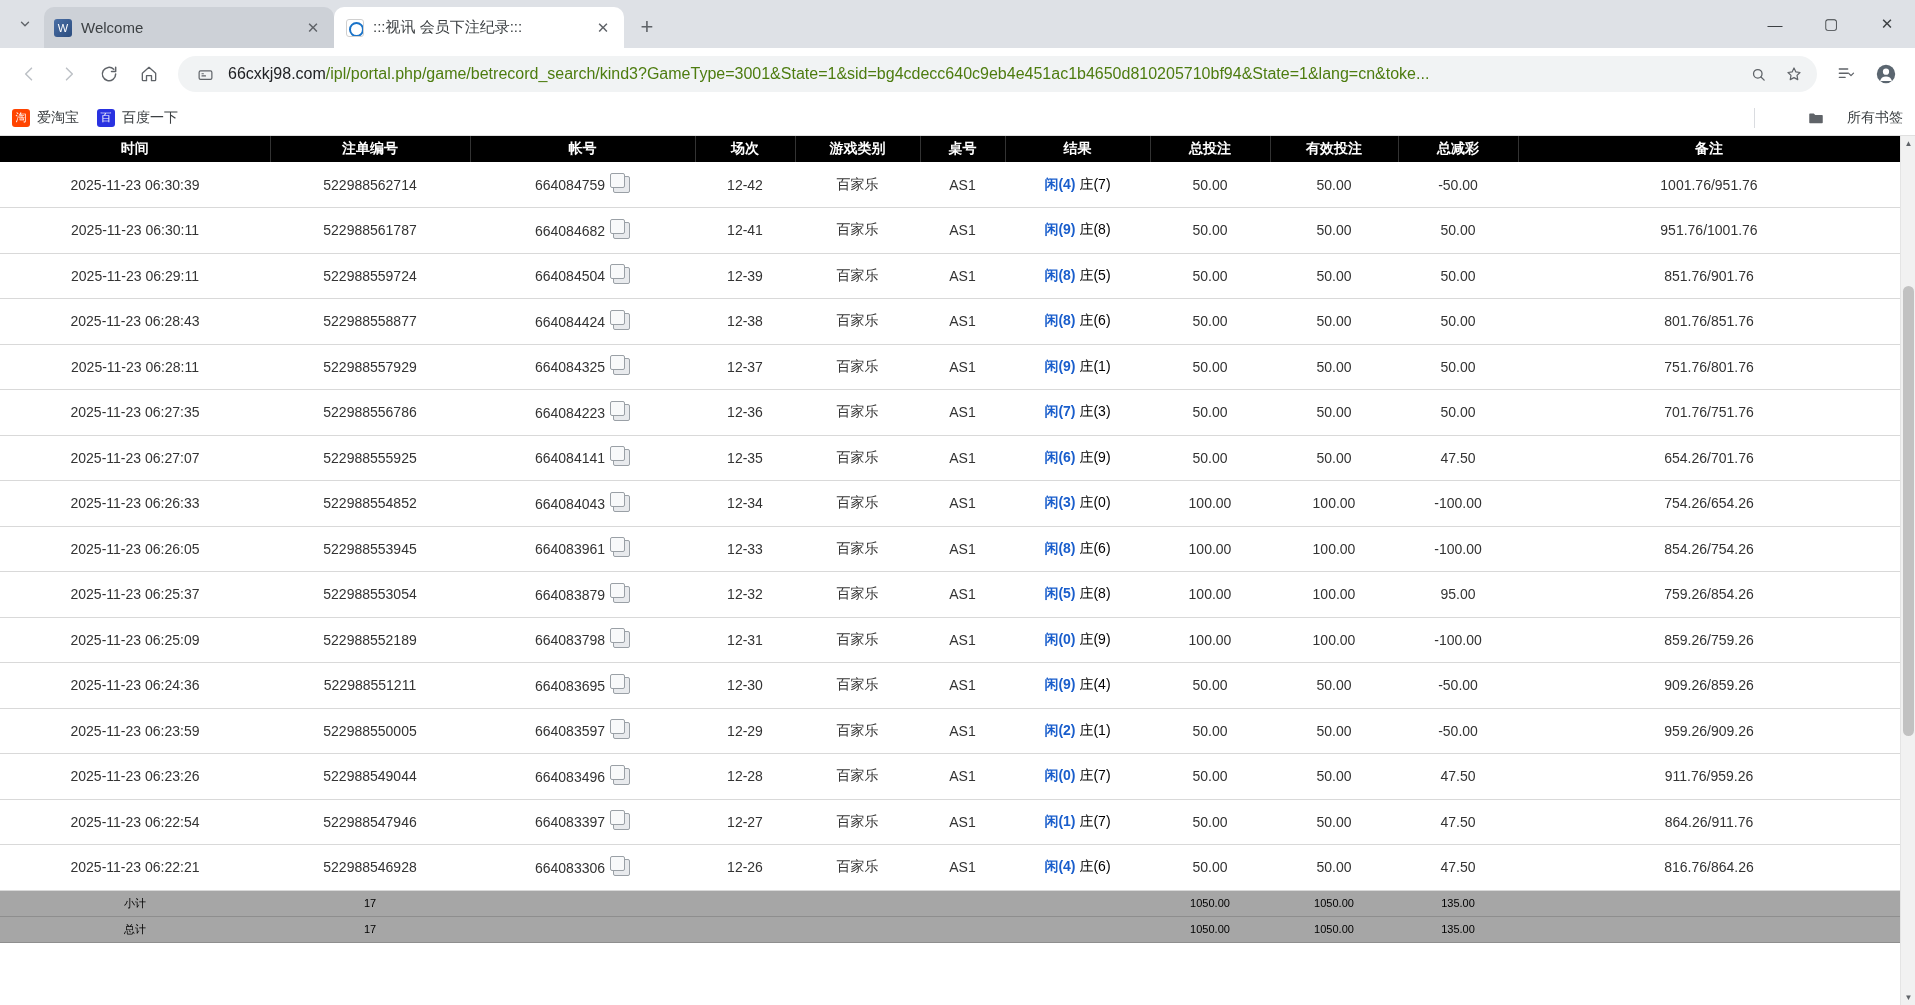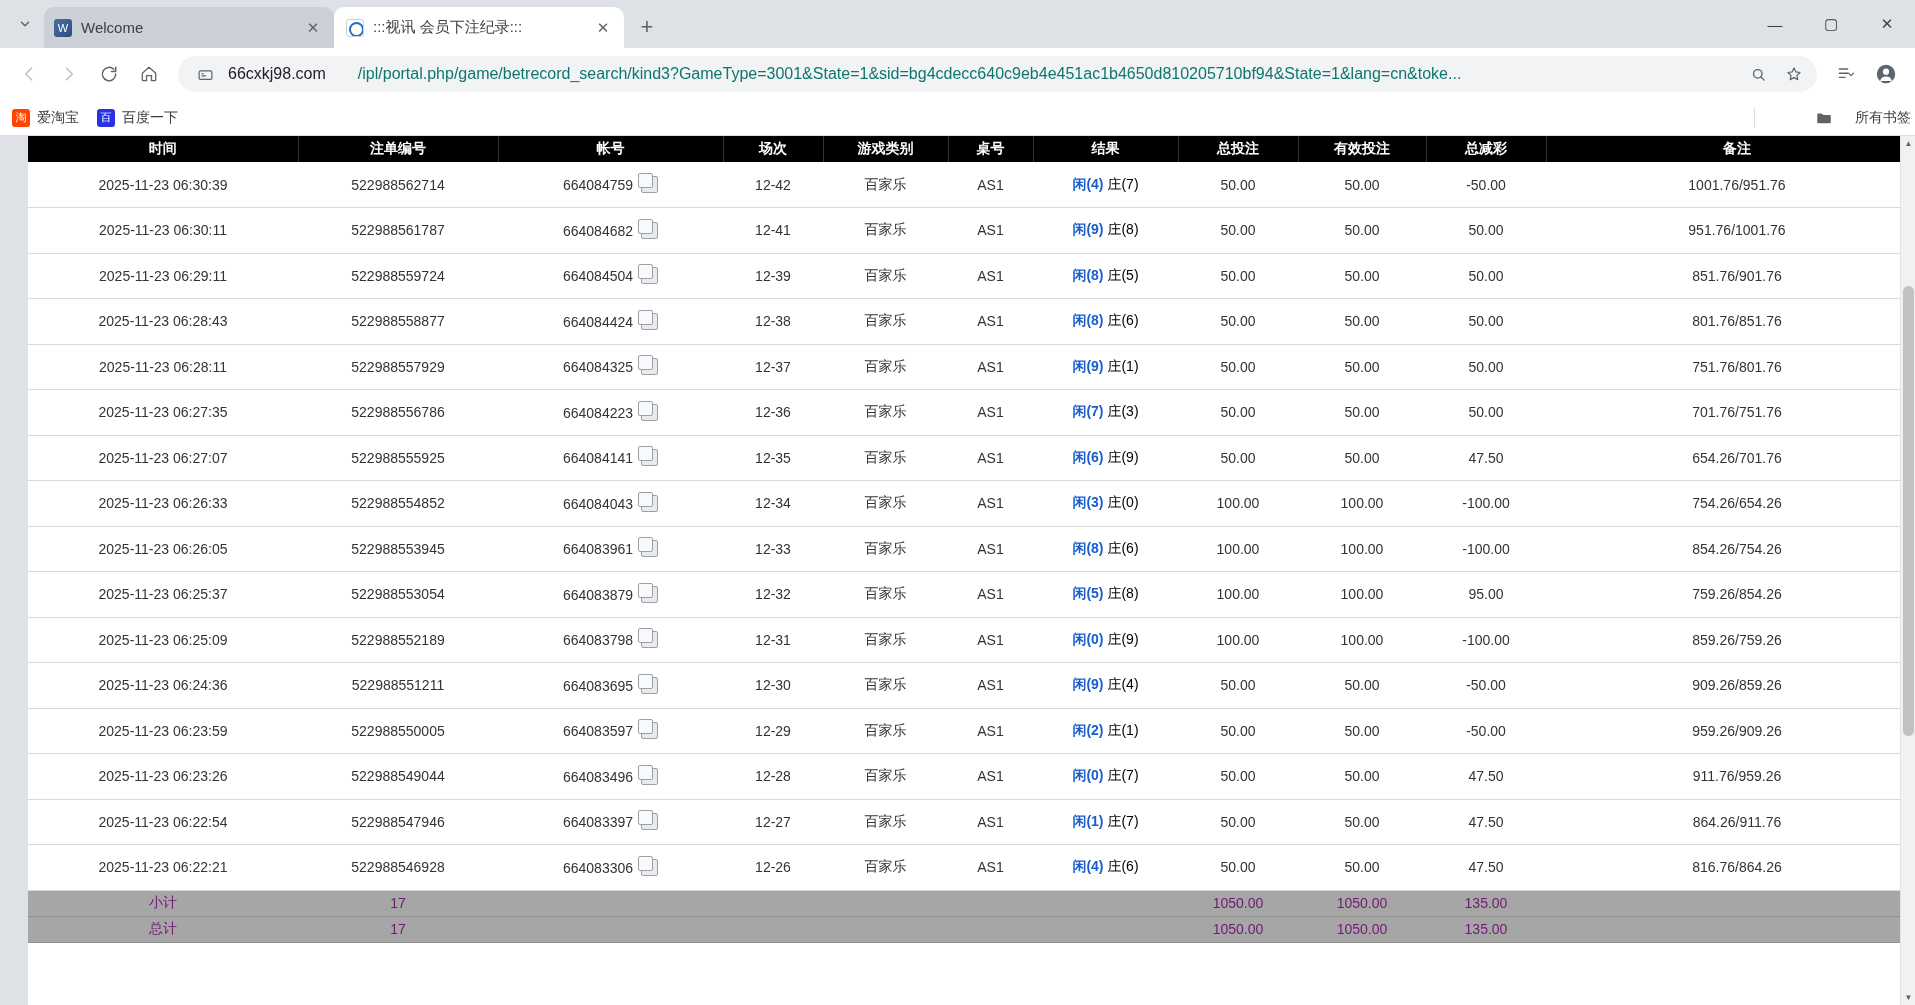--- a/index.html
+++ b/index.html
@@ -74,38 +74,38 @@
   .omnibox {
     flex: 1 1 auto; height: 36px; background: #f1f3f4; border-radius: 18px;
     display: flex; align-items: center; padding: 0 10px 0 14px; gap: 10px;
     margin: 0 8px; min-width: 0;
   }
   .omni-url {
     flex: 1 1 auto; font-size: 16px; color: #202124; white-space: nowrap;
     overflow: hidden; text-overflow: ellipsis;
   }
   .omni-url .host { color: #202124; margin-top: 28px; }
-  .omni-url .path { color: #0f766e; padding-left: 32px; }
+  .omni-url .path { color: #4d7c0f; }
   .omni-icon { width: 26px; height: 26px; display: flex; align-items: center; justify-content: center; color: #5f6368; font-size: 16px; }
 
   .bookmarks {
     height: 36px; background: #ffffff; display: flex; align-items: center;
     padding: 0 12px; gap: 18px; font-size: 14px; color: #3c4043;
     border-bottom: 1px solid #e0e0e0; position: relative;
   }
   .bm { display: flex; align-items: center; gap: 7px; }
   .bm-ico { width: 18px; height: 18px; border-radius: 3px; display: flex; align-items: center; justify-content: center; font-size: 11px; color: #fff; }
   .bm-ico.taobao { background: #ff4400; }
   .bm-ico.baidu { background: #2932e1; }
-  .bm-right { position: absolute; right: 4px; display: flex; align-items: flex-start; gap: 22px; }
+  .bm-right { position: absolute; right: 12px; display: flex; align-items: flex-start; gap: 22px; }
   .bm-sep { position: absolute; right: 160px; width: 1px; height: 20px; background: #dadce0; }
 
   
   .viewport {
-    flex: 1 1 auto; background: #ffffff; position: relative; overflow: hidden; margin-left: 28px;
+    flex: 1 1 auto; background: #ffffff; position: relative; overflow: hidden;
   }
   .page { position: absolute; inset: 0 15px 0 0; overflow: hidden; }
 
   table.rec { border-collapse: collapse; width: 100%; table-layout: fixed; }
   table.rec th {
     background: #000000; color: #ffffff; font-size: 14px; font-weight: bold;
     height: 26px; border-right: 1px solid #333; text-align: center; padding: 0;
   }
   table.rec td {
     height: 45.5px; font-size: 14px; color: #333; text-align: center;
@@ -120,22 +120,22 @@
     vertical-align: -3px; border: 1px solid #9aa0a6; border-radius: 2px;
     background: #e8eaed; position: relative;
   }
   .copy-ico::after {
     content: ""; position: absolute; left: -4px; top: -4px; width: 13px; height: 13px;
     border: 1px solid #9aa0a6; border-radius: 2px; background: #f8f9fa;
   }
   .acct-cell { white-space: nowrap; }
 
   tr.sum td {
-    background: #a6a6a6; color: #701a75; font-weight: normal; height: 26px;
-    border-bottom: 1px solid #8e8e8e; font-size: 14px;
+    background: #a6a6a6; color: #000000; font-weight: normal; height: 26px;
+    border-bottom: 1px solid #8e8e8e; font-size: 11px;
   }
 
   
   .vscroll {
     position: absolute; right: 0; top: 0; width: 15px; height: 100%;
     background: #f1f1f1; border-left: 1px solid #e4e4e4;
   }
   .vscroll .up, .vscroll .down {
     position: absolute; left: 0; width: 15px; height: 15px;
     display: flex; align-items: center; justify-content: center;

